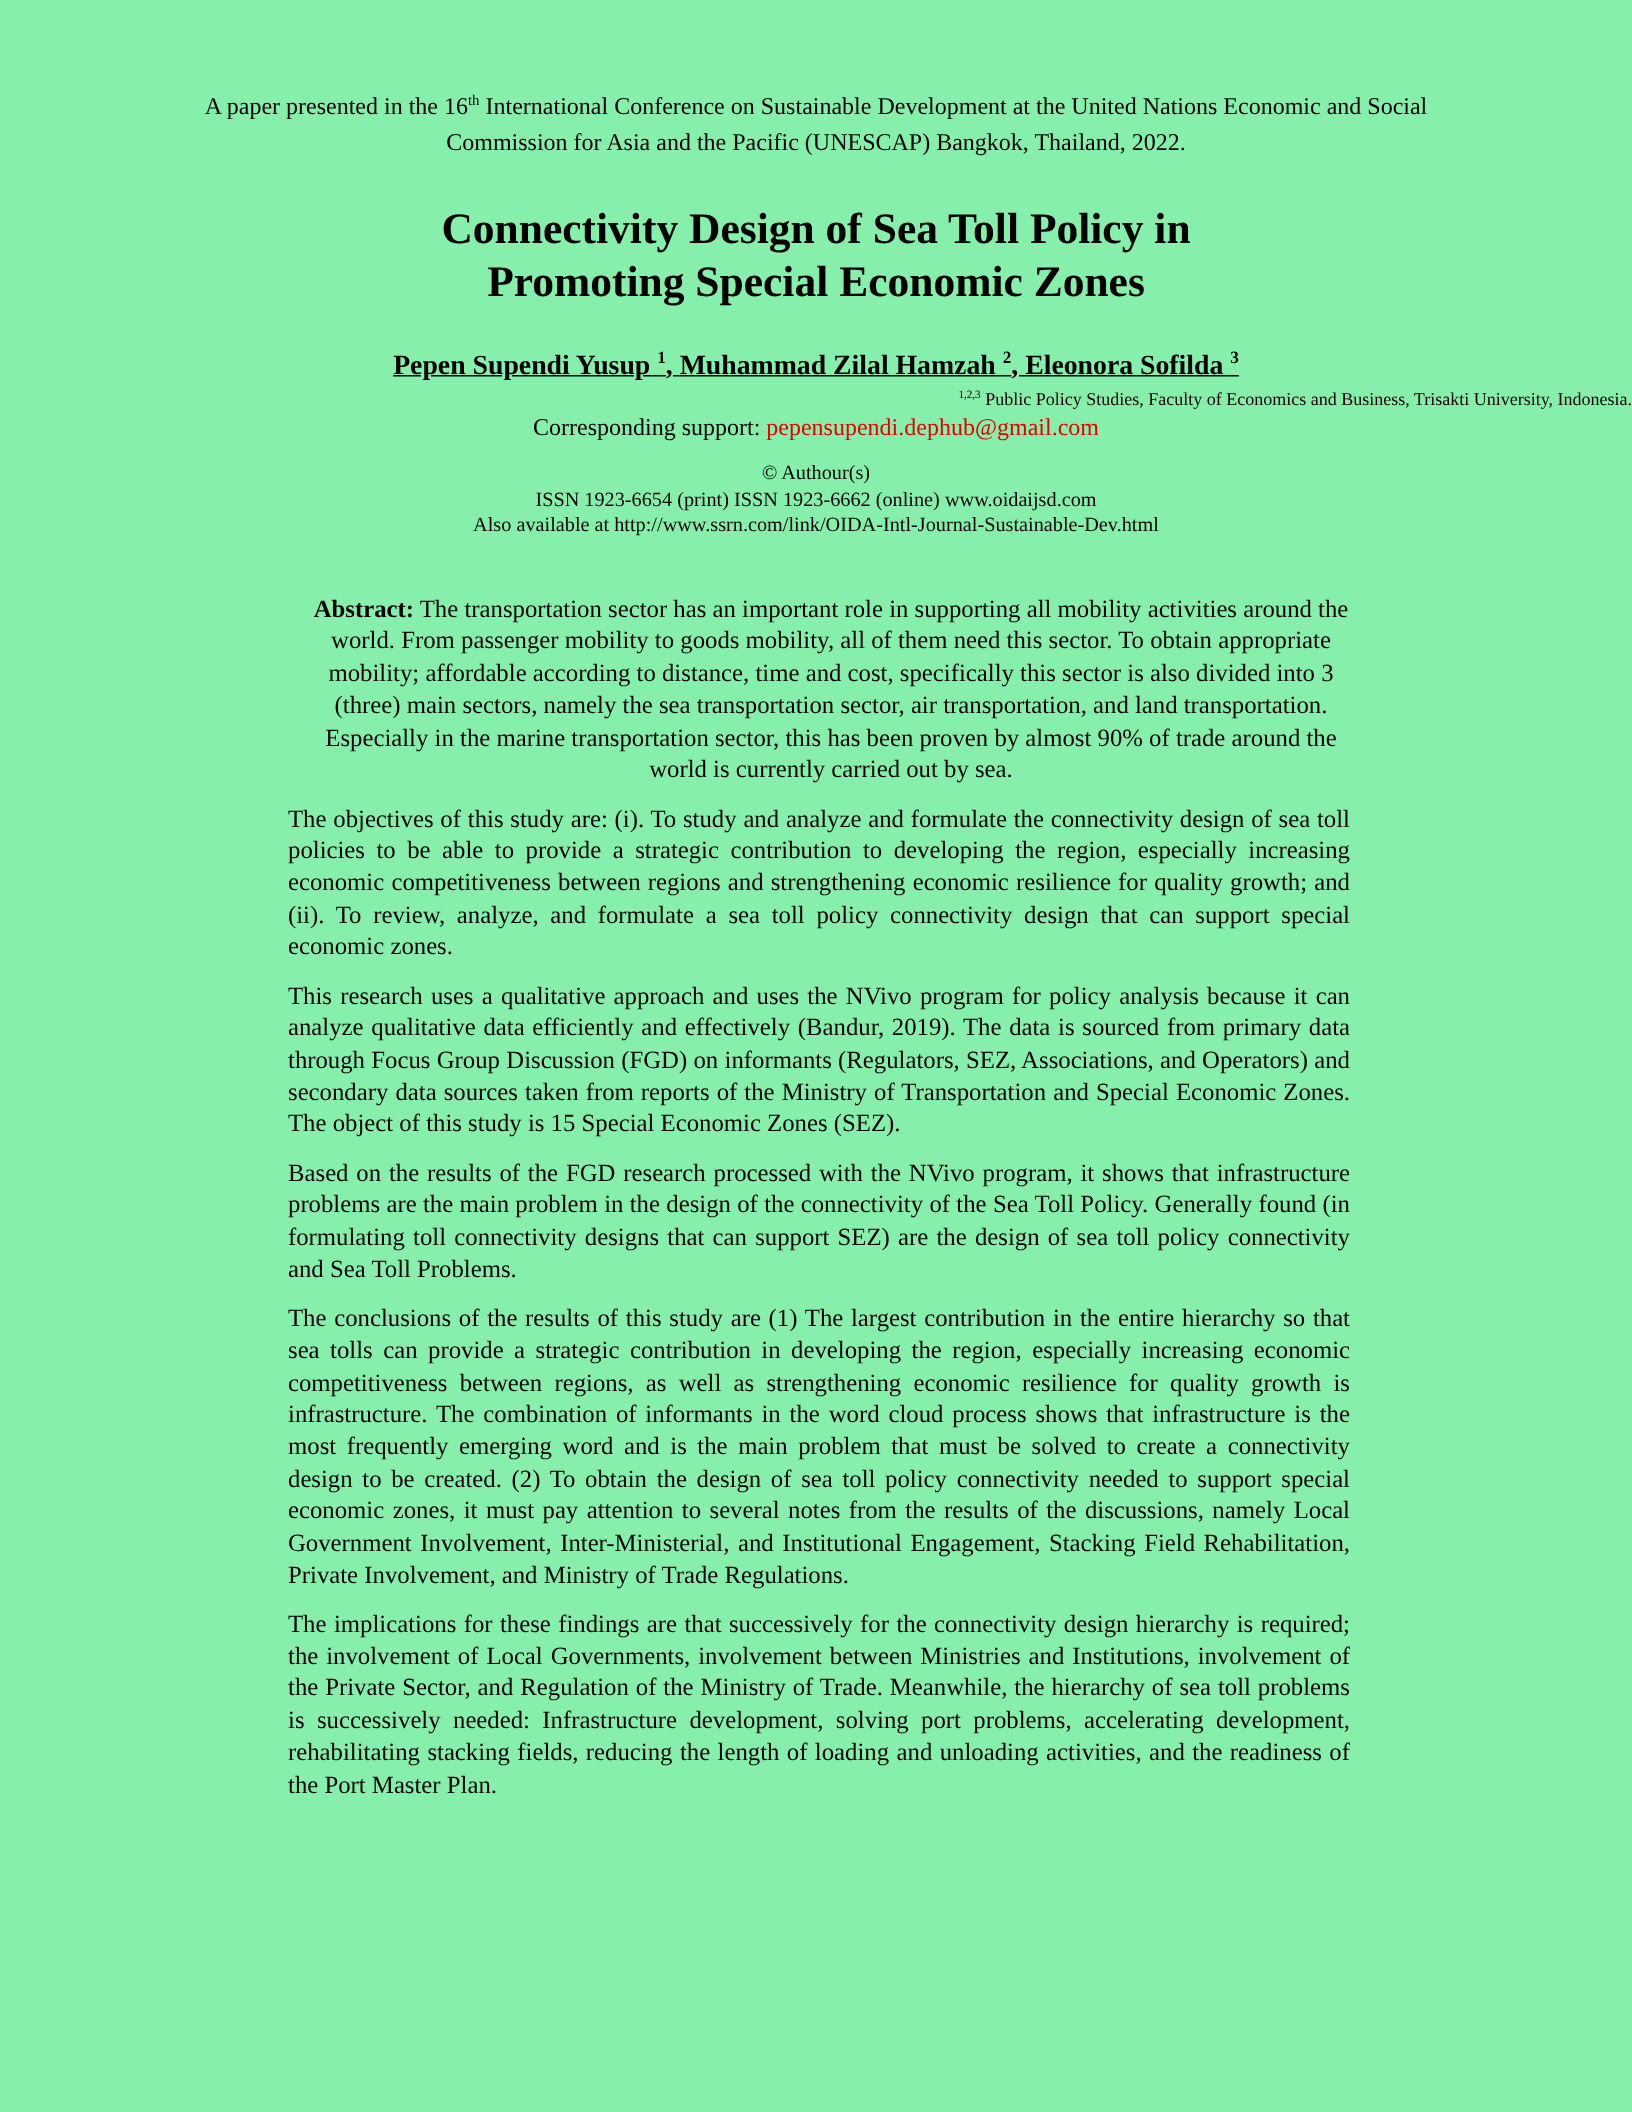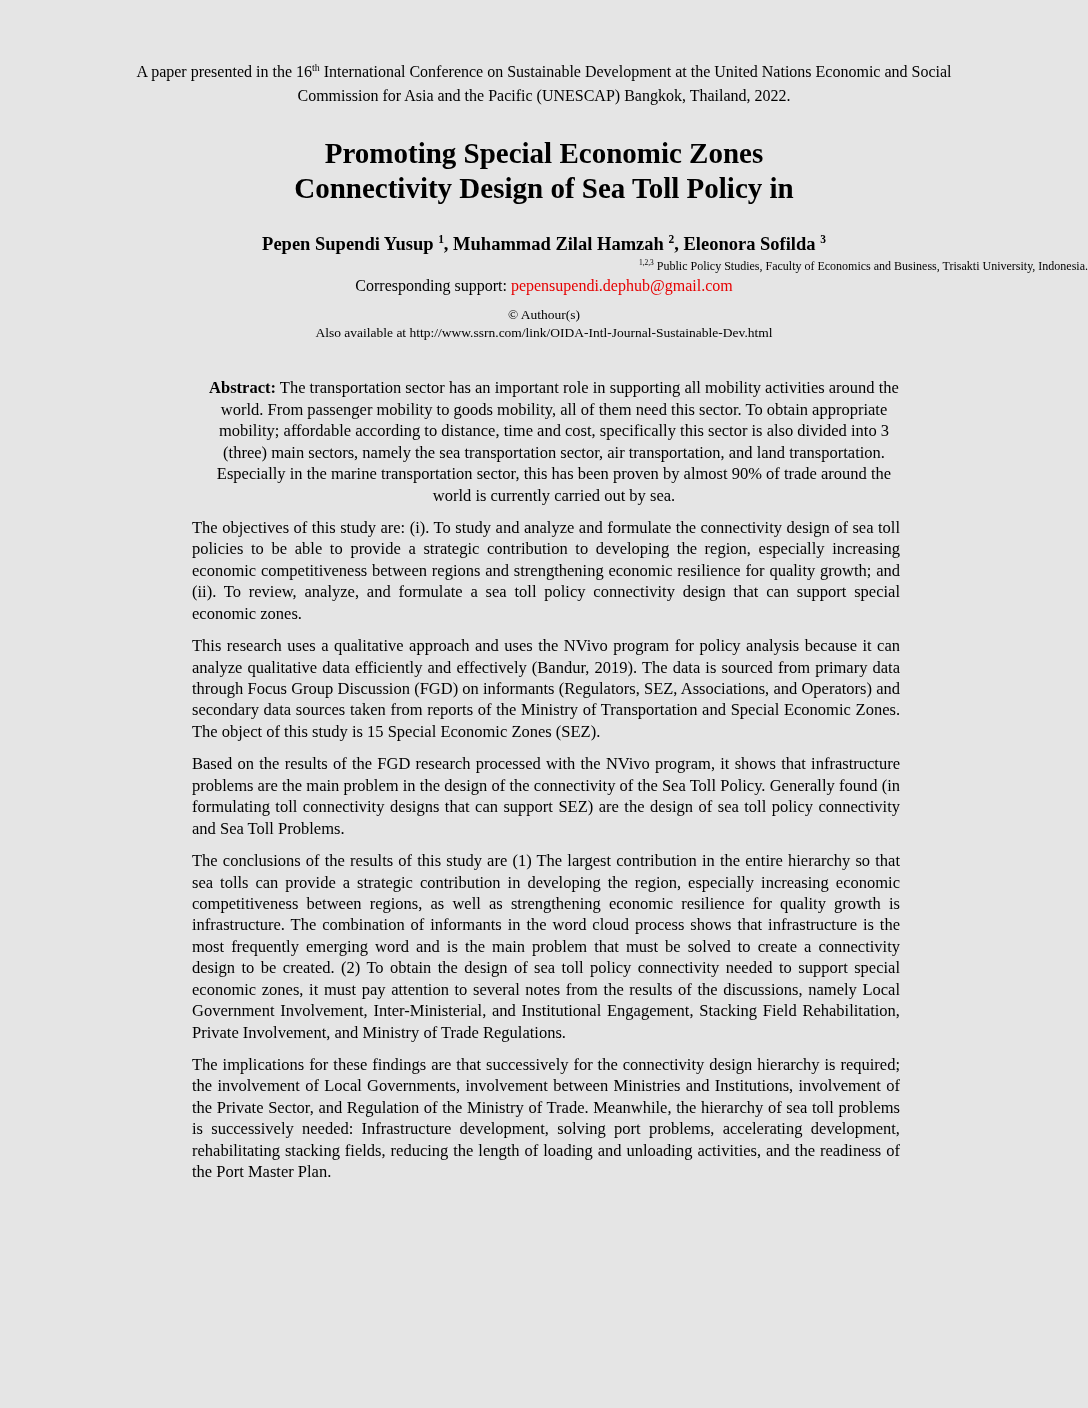--- a/index.html
+++ b/index.html
@@ -4,21 +4,21 @@
 <style>
   html, body {
     margin: 0;
     padding: 0;
     background: #ffffff;
   }
   .page {
     position: relative;
     width: 1088px;
     height: 1408px;
-    background: #e5e5e5;
+    background: #86efac;
     color: #000000;
     font-family: "Liberation Serif", serif;
     overflow: hidden;
   }
   sup {
     font-size: 0.62em;
     line-height: 0;
     vertical-align: super;
   }
   .conference-note {
@@ -35,20 +35,21 @@
     font-size: 29px;
     font-weight: bold;
     line-height: 1.22;
   }
   .authors-line {
     margin-top: 26px;
     text-align: center;
     font-size: 18.5px;
     font-weight: bold;
     line-height: 1.25;
+    text-decoration: underline;
   }
   .affiliation-line {
     margin-top: 3px;
     text-align: right;
     font-size: 12px;
     line-height: 1.3;
   }
   .correspondence-line {
     text-align: center;
     font-size: 16px;
@@ -89,38 +90,39 @@
 </head>
 <body>
 
 <div class="page">
 
   <div class="conference-note">
     <span>A paper presented in the 16</span><sup>th</sup><span> International Conference on Sustainable Development at the United Nations Economic and Social Commission for Asia and the Pacific (UNESCAP) Bangkok, Thailand, 2022.</span>
   </div>
 
   <div class="paper-title">
+    <div>Connectivity Design of Sea Toll Policy in</div>
     <div>Promoting Special Economic Zones</div>
-    <div>Connectivity Design of Sea Toll Policy in</div>
   </div>
 
   <div class="authors-line">
     <span>Pepen Supendi Yusup </span><sup>1</sup><span>, </span><span>Muhammad Zilal Hamzah </span><sup>2</sup><span>, </span><span>Eleonora Sofilda </span><sup>3</sup>
   </div>
 
   <div class="affiliation-line">
     <sup>1,2,3</sup><span> Public Policy Studies, Faculty of Economics and Business, Trisakti University, Indonesia.</span>
   </div>
 
   <div class="correspondence-line">
     <span>Corresponding support: </span><a class="email-link">pepensupendi.dephub@gmail.com</a>
   </div>
 
   <div class="imprint-block">
     <div>© Authour(s)</div>
+    <div>ISSN 1923-6654 (print) ISSN 1923-6662 (online) www.oidaijsd.com</div>
     <div>Also available at http://www.ssrn.com/link/OIDA-Intl-Journal-Sustainable-Dev.html</div>
   </div>
 
   <div class="body-text">
     <p class="para ragged"><span class="bold">Abstract:</span><span> The transportation sector has an important role in supporting all mobility activities around the world. From passenger mobility to goods mobility, all of them need this sector. To obtain appropriate mobility; affordable according to distance, time and cost, specifically this sector is also divided into 3 (three) main sectors, namely the sea transportation sector, air transportation, and land transportation. Especially in the marine transportation sector, this has been proven by almost 90% of trade around the world is currently carried out by sea.</span></p>
 
     <p class="para"><span>The objectives of this study are: (i). To study and analyze and formulate the connectivity design of sea toll policies to be able to provide a strategic contribution to developing the region, especially increasing economic competitiveness between regions and strengthening economic resilience for quality growth; and (ii). To review, analyze, and formulate a sea toll policy connectivity design that can support special economic zones.</span></p>
 
     <p class="para"><span>This research uses a qualitative approach and uses the NVivo program for policy analysis because it can analyze qualitative data efficiently and effectively (Bandur, 2019).  The data is sourced from primary data through </span><span class="italic">Focus Group Discussion</span><span> (FGD) on informants (Regulators, SEZ, Associations, and Operators) and secondary data sources taken from reports of the Ministry of Transportation and Special Economic Zones. The object of this study is 15 Special Economic Zones (SEZ).</span></p>
 

